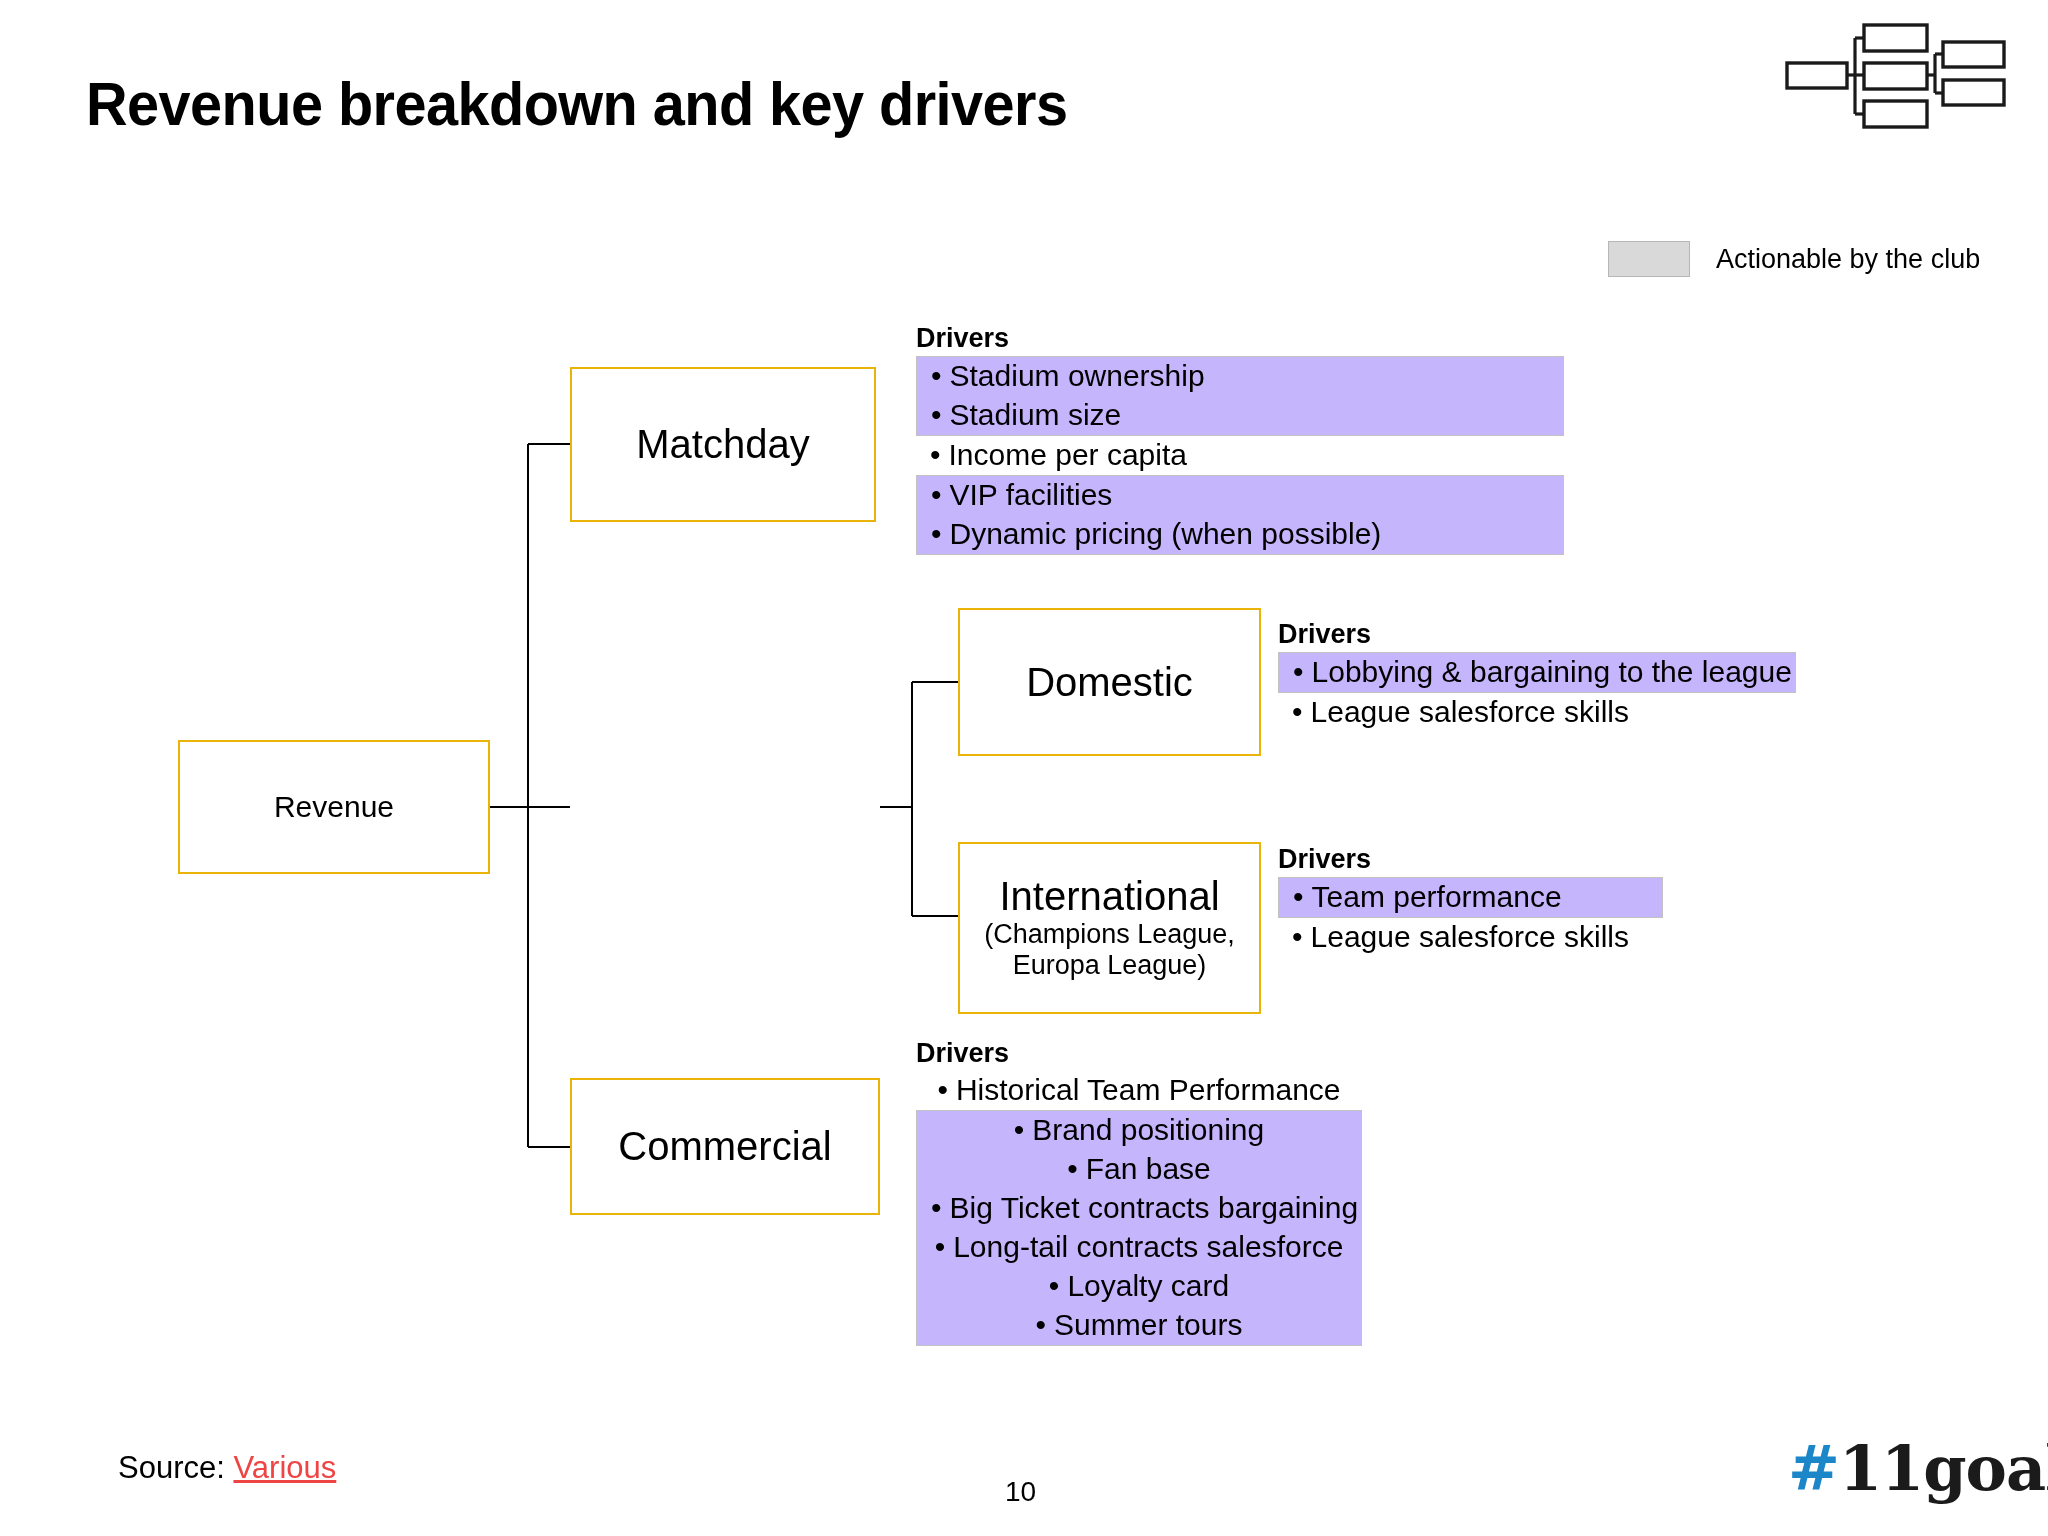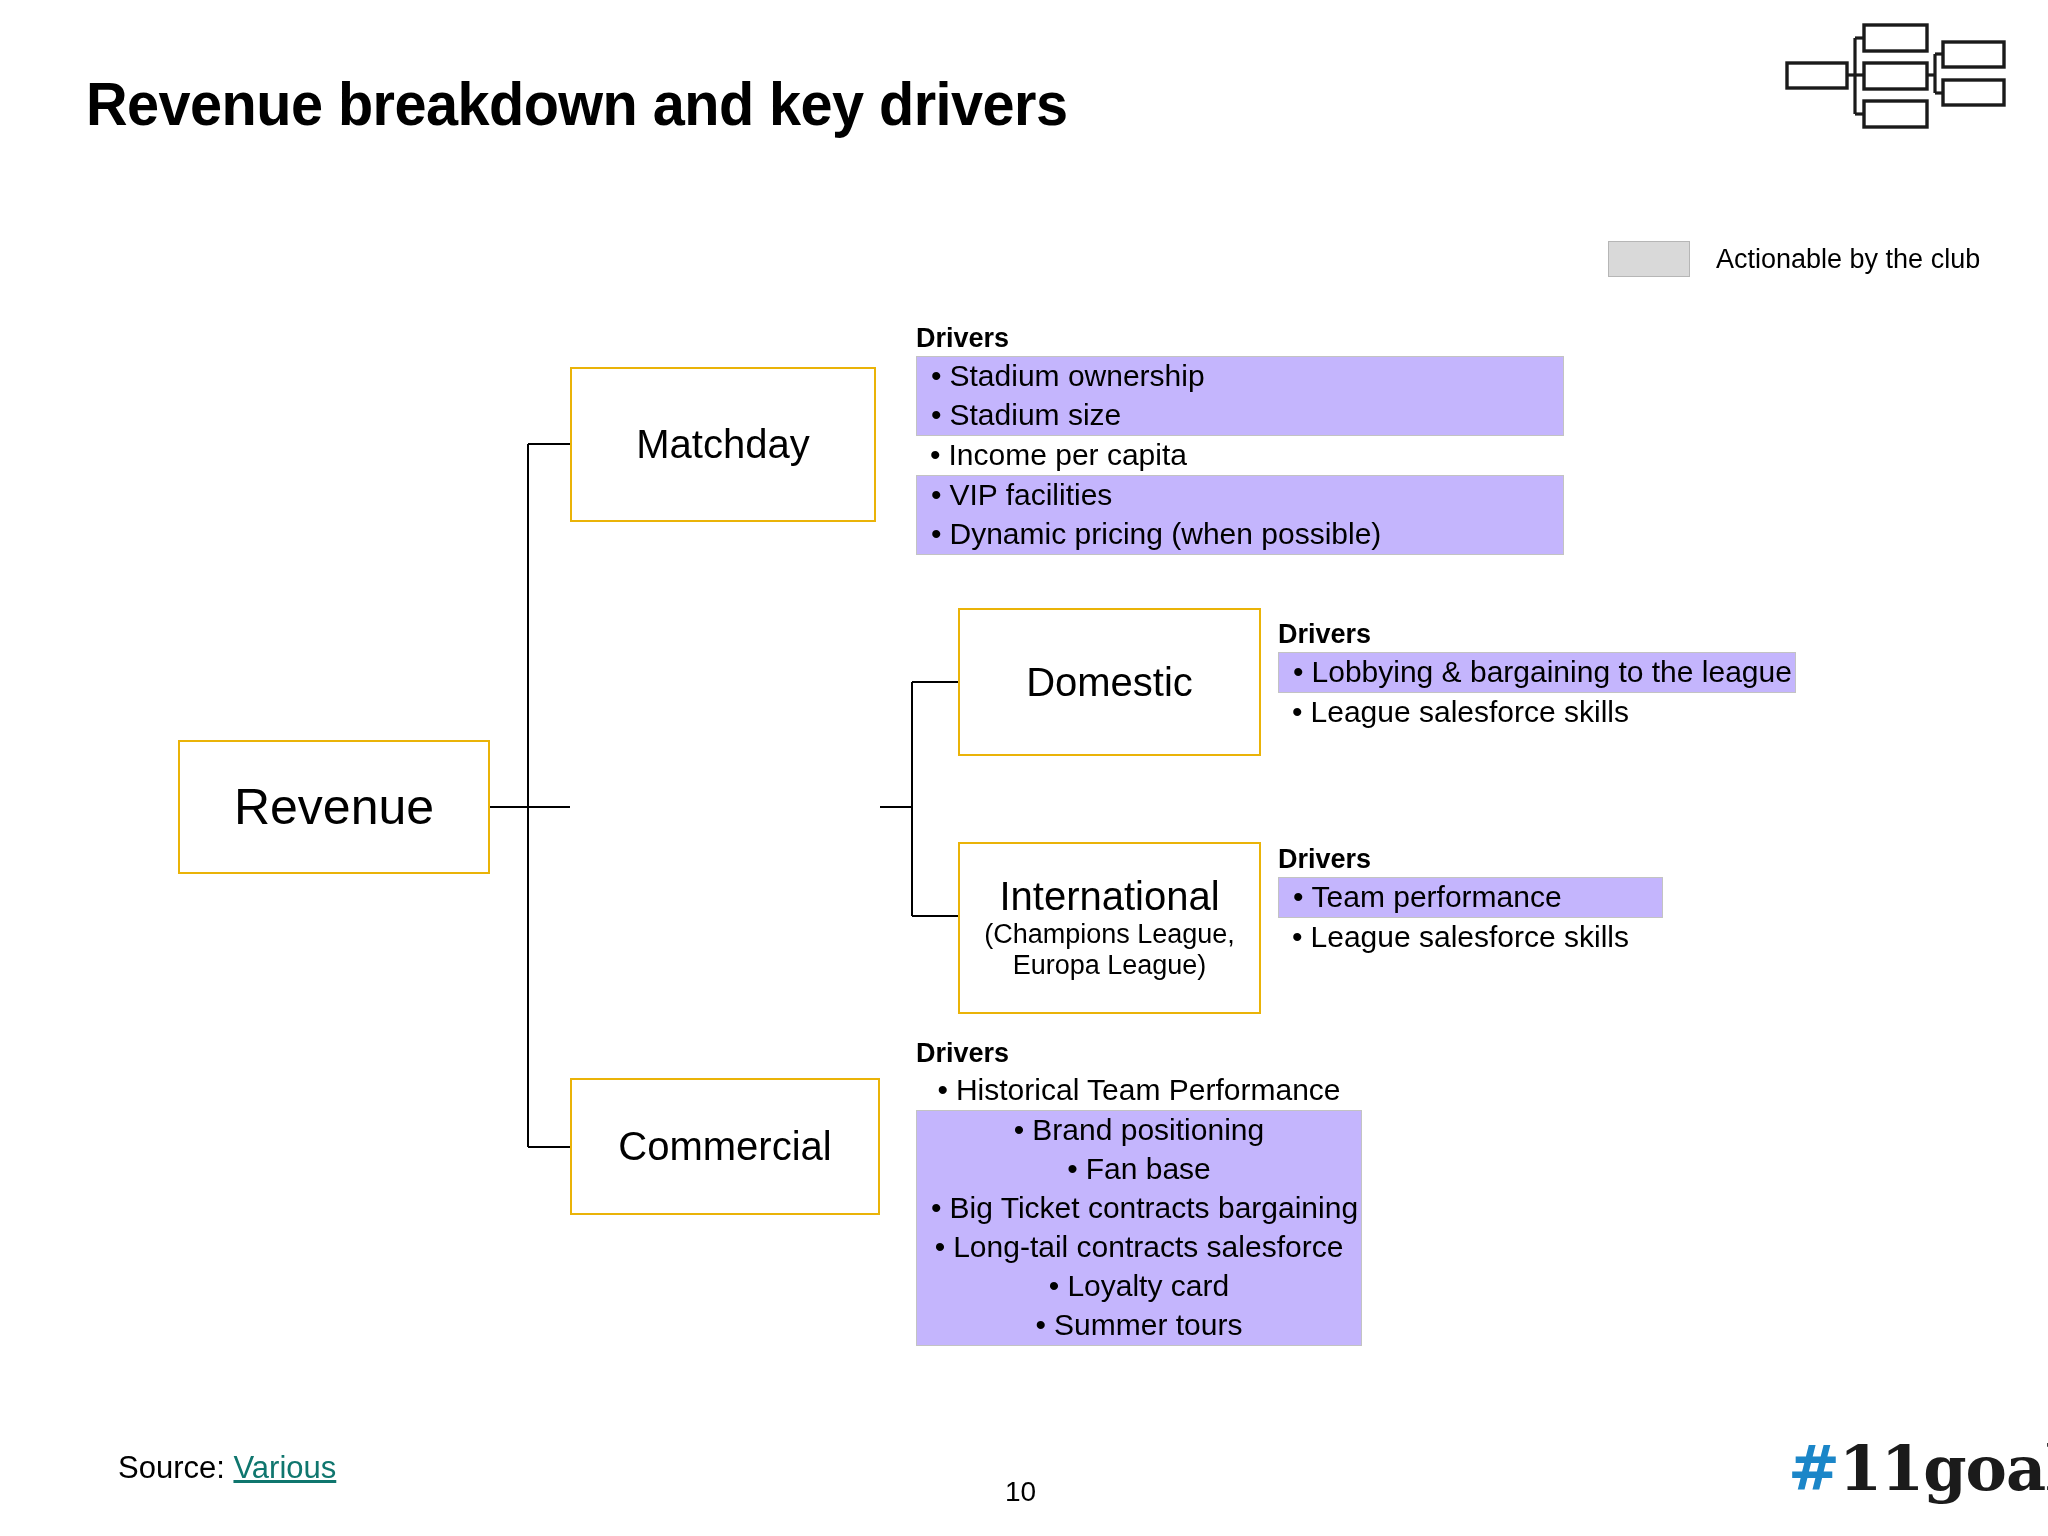--- a/index.html
+++ b/index.html
@@ -45,21 +45,21 @@
   .node {
     position: absolute;
     border: 2px solid #eab308;
     background: #ffffff;
     display: flex;
     flex-direction: column;
     align-items: center;
     justify-content: center;
     text-align: center;
   }
-  .node-label { font-size: 50px; line-height: 1.12; }
+  .node-label { font-size: 30px; line-height: 1.12; }
   .node-label.big { font-size: 40px; }
   .node-sub { font-size: 27px; line-height: 1.18; }
 
   #node-revenue    { left: 178px;  top: 740px;  width: 312px; height: 134px; }
   #node-matchday   { left: 570px;  top: 367px;  width: 306px; height: 155px; }
   #node-broadcast  { left: 570px;  top: 739px;  width: 310px; height: 135px; }
   #node-commercial { left: 570px;  top: 1078px; width: 310px; height: 137px; }
   #node-domestic   { left: 958px;  top: 608px;  width: 303px; height: 148px; }
   #node-international { left: 958px; top: 842px; width: 303px; height: 172px; }
 
@@ -87,21 +87,21 @@
   #drivers-international { left: 1278px; top: 846px; }
   #drivers-international .driver-band { width: 385px; }
   #drivers-commercial    { left: 916px;  top: 1040px; }
   #drivers-commercial .driver-band { width: 446px; text-align: center; }
 
   
   .source {
     position: absolute; left: 118px; top: 1450px;
     font-size: 31px; white-space: nowrap;
   }
-  .source a { color: #0f766e; text-decoration: underline; }
+  .source a { color: #ef4444; text-decoration: underline; }
   .page-number {
     position: absolute; left: 1005px; top: 1476px;
     font-size: 28px;
   }
   .brand-logo {
     position: absolute; left: 1788px; top: 1432px;
     font-size: 62px; font-weight: 600;
     font-family: "DejaVu Serif", serif;
     letter-spacing: -1px;
     white-space: nowrap;

